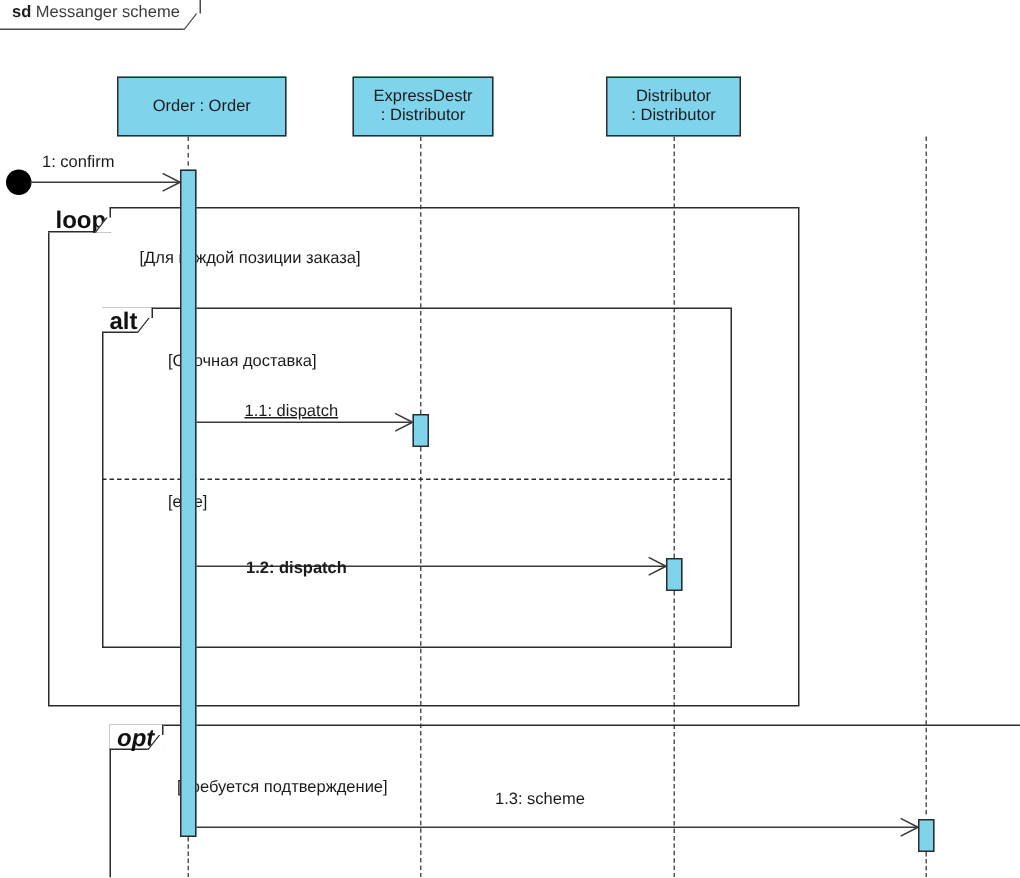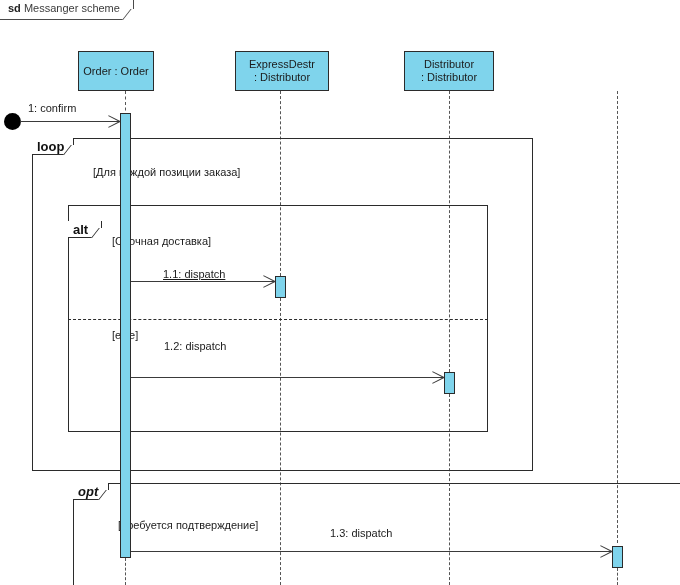--- a/index.html
+++ b/index.html
@@ -105,21 +105,21 @@
     height: 10px;
     background: #ffffff;
     border-left: 1px solid #2b2b2b;
     transform: skewX(-38deg);
     transform-origin: bottom left;
   }
   .frag-tab span {
     position: absolute;
     left: 5px;
     top: 1px;
-    font-size: 13px;
+    font-size: 16px;
     font-weight: bold;
     color: #111111;
     white-space: nowrap;
   }
   .frag-divider {
     position: absolute;
     height: 0px;
     border-top: 1px dashed #2b2b2b;
   }
   .guard {
@@ -180,21 +180,21 @@
 <div id="canvas">
 
   <div class="sd-tab">
     <div class="clip"></div>
   </div>
   <div class="sd-label">
     <b>sd</b>
     <span>Messanger scheme</span>
   </div>
 
-  <div class="head-box" style="left:78px; top:51px; width:76px; height:40px;">
+  <div class="head-box" style="left:78px; top:51px; width:113px; height:40px;">
     <span>Order : Order</span>
   </div>
   <div class="head-box" style="left:235px; top:51px; width:94px; height:40px;">
     <span>ExpressDestr</span>
     <span>: Distributor</span>
   </div>
   <div class="head-box" style="left:404px; top:51px; width:90px; height:40px;">
     <span>Distributor</span>
     <span>: Distributor</span>
   </div>
@@ -212,21 +212,21 @@
   <div class="lifeline" style="left:617px; top:568px; height:17px;"></div>
 
   <div class="frag" style="left:32px; top:138px; width:501px; height:333px;"></div>
   <div class="frag-tab" style="left:32px; top:138px; width:42px;">
     <span>loop</span>
     <div class="clip"></div>
   </div>
   <div class="guard" style="left:93px; top:166px;">[Для каждой позиции заказа]</div>
 
   <div class="frag" style="left:68px; top:205px; width:420px; height:227px;"></div>
-  <div class="frag-tab" style="left:68px; top:221px; width:34px;">
+  <div class="frag-tab" style="left:68px; top:205px; width:34px;">
     <span>alt</span>
     <div class="clip"></div>
   </div>
   <div class="guard" style="left:112px; top:235px;">[Срочная доставка]</div>
   <div class="frag-divider" style="left:68px; top:319px; width:420px;"></div>
   <div class="guard" style="left:112px; top:329px;">[else]</div>
 
   <div class="frag" style="left:73px; top:483px; width:615px; height:110px;"></div>
   <div class="frag-tab" style="left:73px; top:483px; width:36px;font-style:italic;">
     <span>opt</span>
@@ -243,19 +243,19 @@
   <div class="msg-line" style="left:20px; top:121px; width:100px;"></div>
   <div class="arrowhead" style="left:107px; top:114px;"></div>
   <div class="msg-label" style="left:28px; top:102px;">1: confirm</div>
 
   <div class="msg-line" style="left:131px; top:281px; width:144px;"></div>
   <div class="arrowhead" style="left:262px; top:274px;"></div>
   <div class="msg-label" style="left:163px; top:268px;text-decoration:underline;">1.1: dispatch</div>
 
   <div class="msg-line" style="left:131px; top:377px; width:313px;"></div>
   <div class="arrowhead" style="left:431px; top:370px;"></div>
-  <div class="msg-label" style="left:164px; top:340px;">1.2: dispatch</div>
+  <div class="msg-label" style="left:164px; top:373px;font-weight:bold;">1.2: dispatch</div>
 
   <div class="msg-line" style="left:131px; top:551px; width:481px;"></div>
   <div class="arrowhead" style="left:599px; top:544px;"></div>
-  <div class="msg-label" style="left:330px; top:527px;">1.3: dispatch</div>
+  <div class="msg-label" style="left:330px; top:527px;">1.3: scheme</div>
 
 </div>
 
 </body></html>

